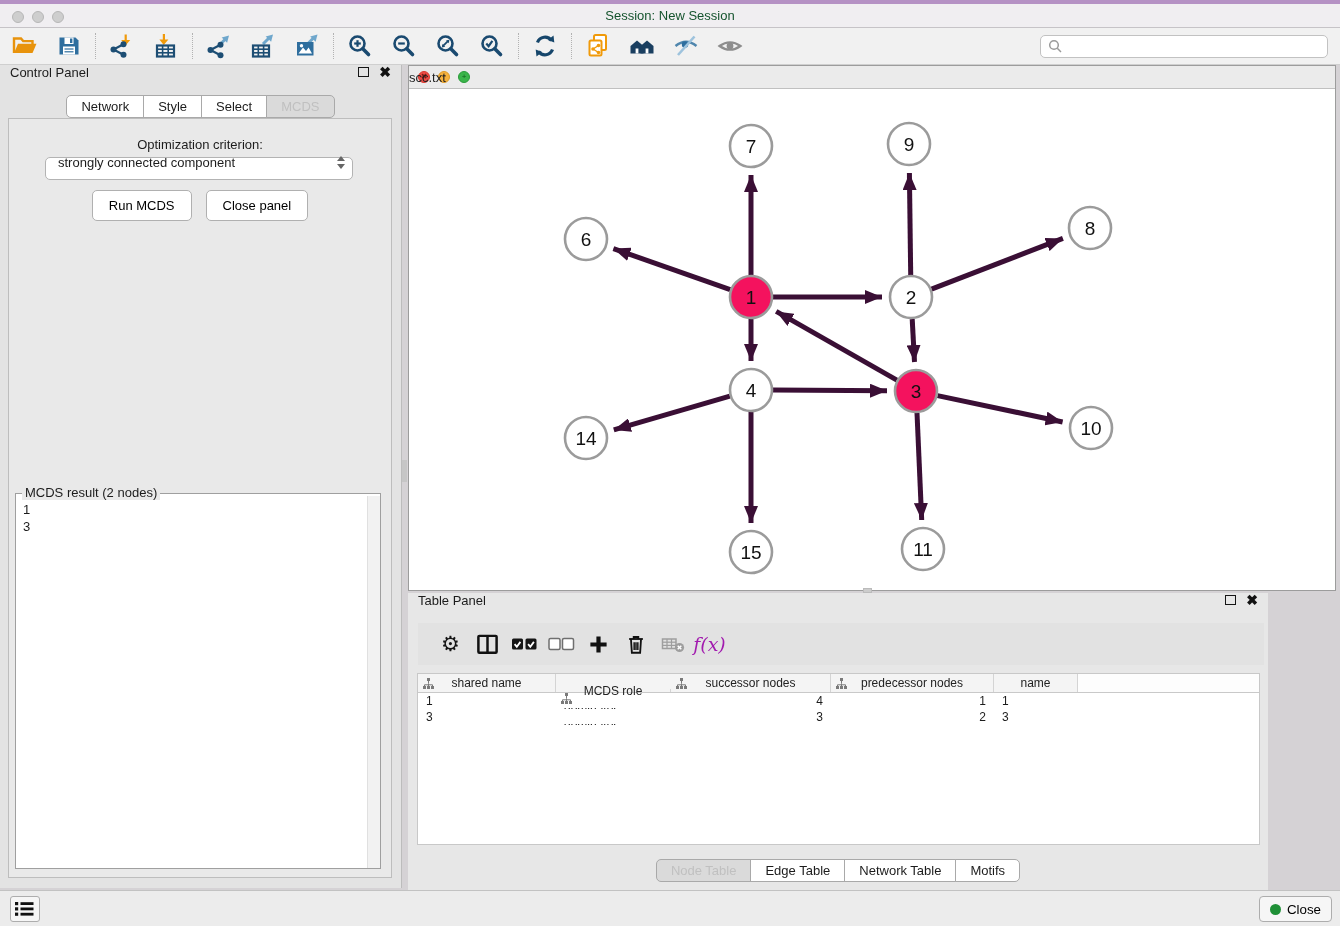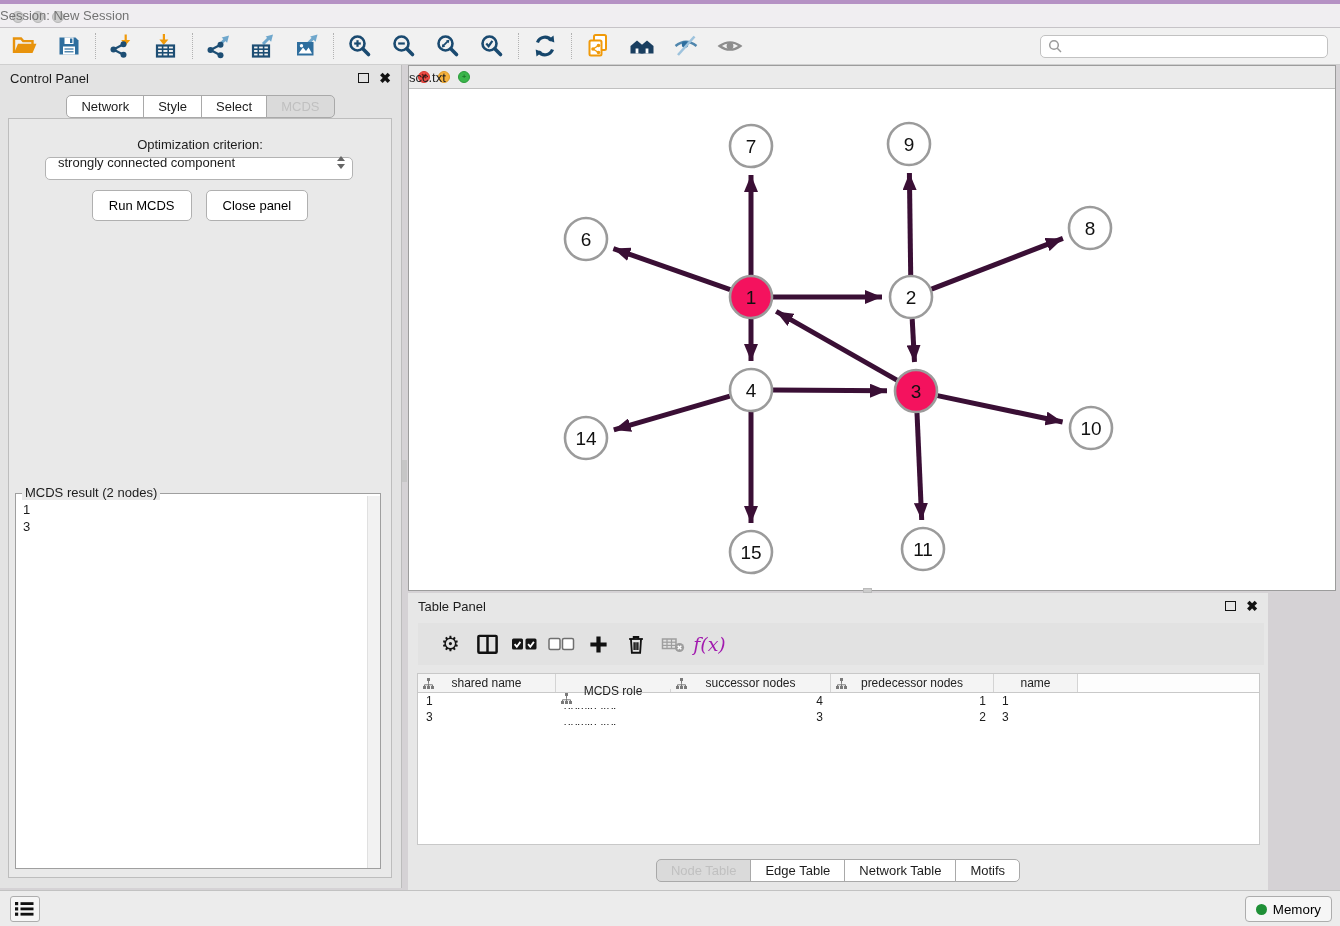--- a/index.html
+++ b/index.html
@@ -10,38 +10,38 @@
   
   .titlebar { position:absolute; left:0; top:0; width:1340px; height:28px;
               background:#f0eef1; border-bottom:1px solid #c6c3c7; }
   .titlebar .accent { position:absolute; left:0; top:0; width:100%; height:4px; background:#b591c4; }
   .tl-group { position:absolute; left:12px; top:11px; display:flex; gap:8px; }
   .tl { width:12px; height:12px; border-radius:50%; background:#cecece; border:1px solid #b7b7b7;
         display:flex; align-items:center; justify-content:center; font-size:8px; line-height:1; }
   .tl.red   { background:#ef4d47; border-color:#d8382f; color:#7c1b15; }
   .tl.yel   { background:#f6b23d; border-color:#dd9a27; color:#8a5d10; }
   .tl.grn   { background:#3ab54a; border-color:#2a9b3a; color:#125c1e; }
-  .win-title { position:absolute; left:0; right:0; top:8px; color:#737373; }
+  .win-title { position:absolute; left:0; right:0; top:8px; text-align:center; color:#14532d; }
 
   
   .toolbar { position:absolute; left:0; top:28px; width:1340px; height:37px; background:#f1f1f1;
              border-bottom:1px solid #cfcfcf; display:flex; align-items:center; padding-left:8px; }
   .tbtn { width:34px; height:32px; display:flex; align-items:center; justify-content:center;
           background:transparent; border:none; cursor:pointer; }
   .tbtn svg { width:26px; height:26px; }
   .tgap { width:10px; }
   .sep { width:0; height:26px; border-left:1px dotted #b2b2b2; margin:0 9px; }
   .search-wrap { margin-left:auto; margin-right:12px; width:288px; height:23px; background:#fff;
                  border:1px solid #c2c2c2; border-radius:5px; display:flex; align-items:center; padding-left:7px; }
   .search-wrap input { border:none; outline:none; flex:1; height:19px; font-size:12px; background:transparent; }
 
   
   .control-panel { position:absolute; left:0; top:65px; width:402px; height:823px;
                    background:#e3e3e3; border-right:1px solid #bcbcbc; }
-  .panel-head { position:absolute; left:0; top:0; right:0; height:26px; display:flex; align-items:center; padding:8px 10px; }
+  .panel-head { position:absolute; left:0; top:0; right:0; height:26px; display:flex; align-items:flex-start; padding:0 10px; }
   .panel-head .ph-title { flex:1; }
   .mini-icons { display:flex; align-items:center; gap:10px; }
   .float-ic { width:11px; height:10px; border:1.6px solid #151515; display:inline-block; }
   .close-ic { font-weight:bold; font-size:14px; color:#111; line-height:1; }
 
   .seg-tabs { display:inline-flex; }
   .seg { padding:3px 14px; background:#fff; border:1px solid #a9a9a9; margin-left:-1px; cursor:pointer; white-space:nowrap; }
   .seg:first-child { border-radius:5px 0 0 5px; margin-left:0; }
   .seg:last-child { border-radius:0 5px 5px 0; }
   .seg.active { background:#dadada; color:#c0c0c0; }
@@ -557,17 +557,17 @@
         <rect x="0" y="1" width="3.2" height="3.2" fill="#111"></rect>
           <rect x="5.5" y="1.2" width="13" height="2.8" fill="#111"></rect>
         <rect x="0" y="6.3" width="3.2" height="3.2" fill="#111"></rect>
           <rect x="5.5" y="6.5" width="13" height="2.8" fill="#111"></rect>
         <rect x="0" y="11.6" width="3.2" height="3.2" fill="#111"></rect>
           <rect x="5.5" y="11.8" width="13" height="2.8" fill="#111"></rect>
       </svg>
     </button>
     <button class="mem-btn">
       <span class="mem-dot"></span>
-      <span>Memory</span>
+      <span>Close</span>
     </button>
   </div>
 
 </div>
 
 </body></html>

